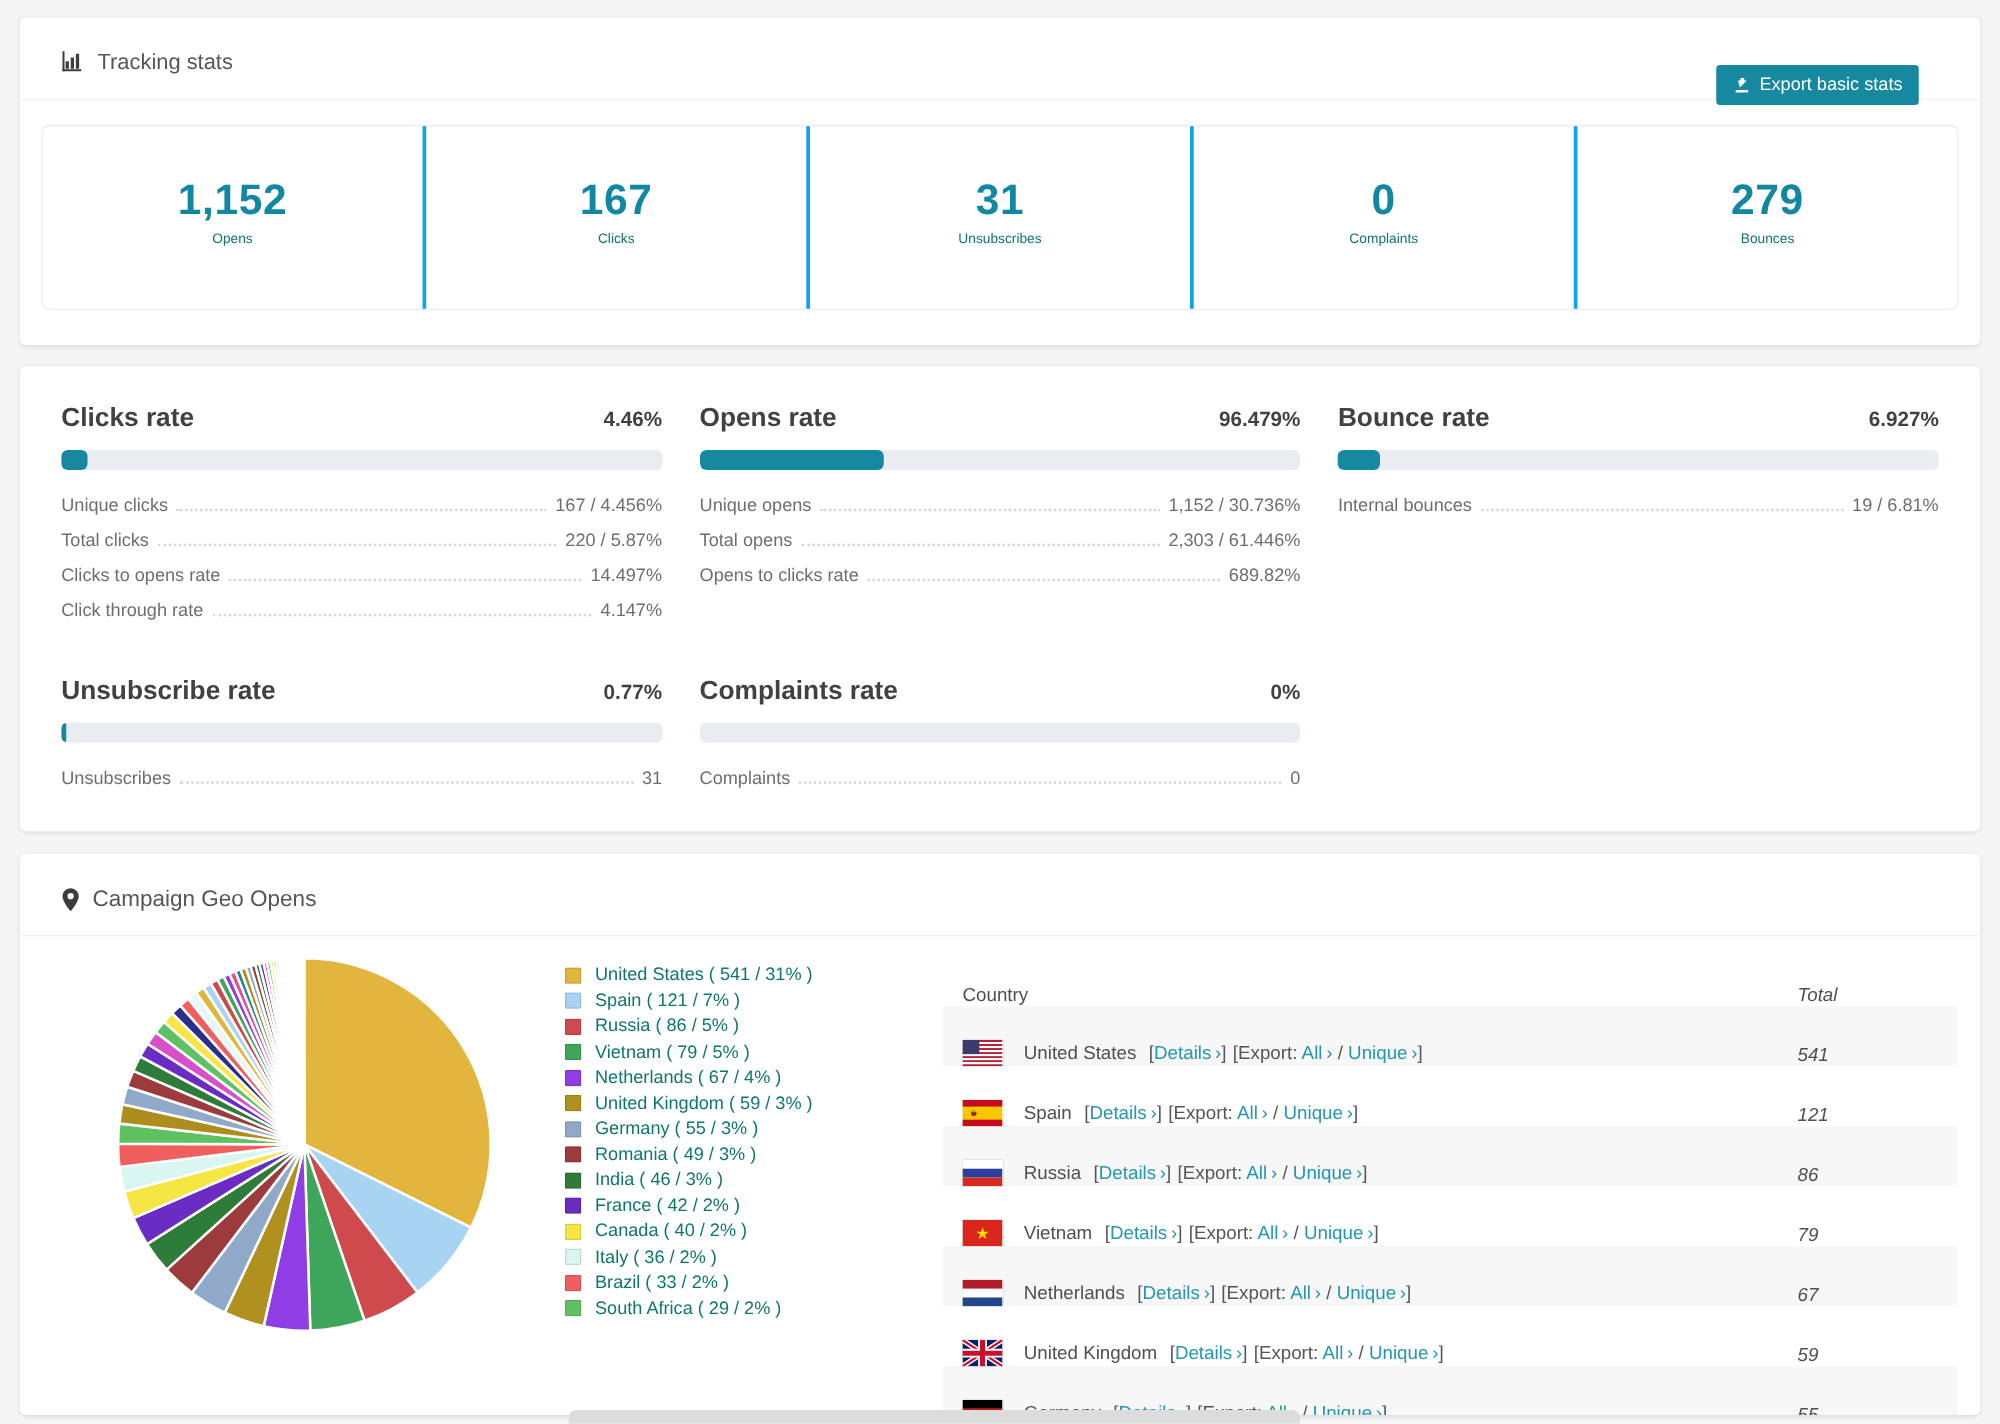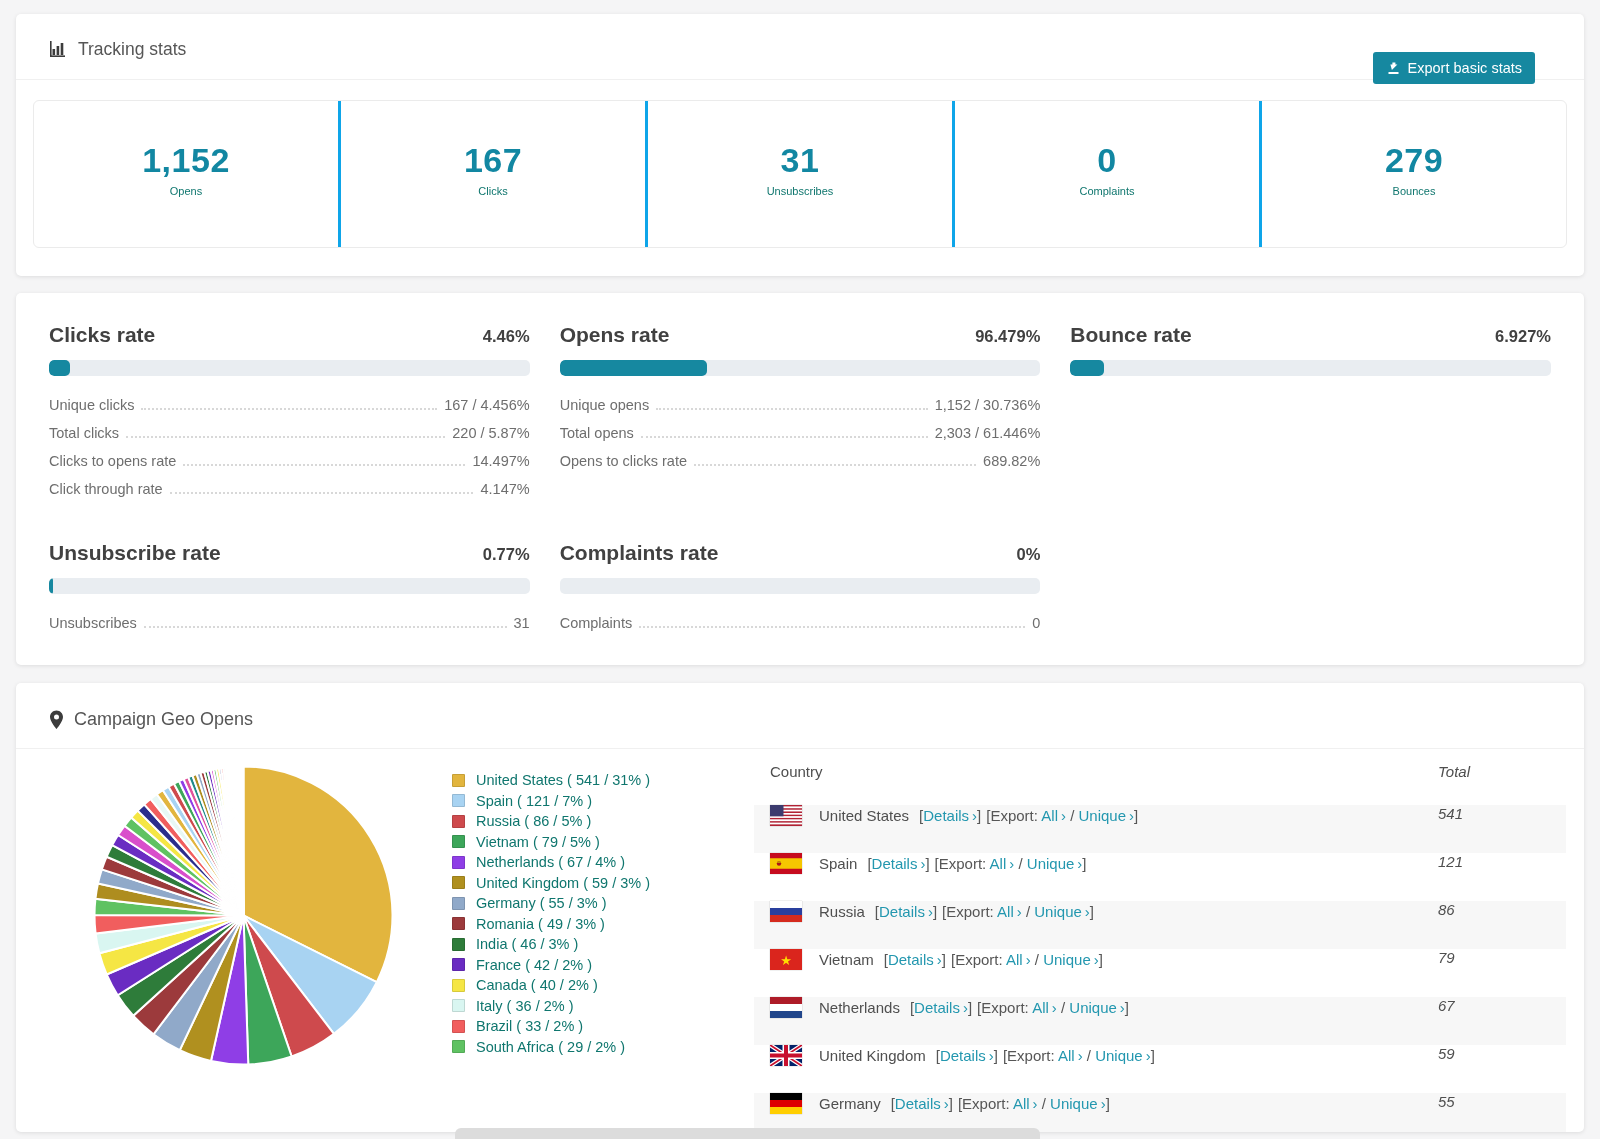--- a/index.html
+++ b/index.html
@@ -69,21 +69,21 @@
   #geo-content { display:flex; padding:8px 18px 0 33px; }
   #pie-wrap { width:305px; height:305px; margin-left:42px; margin-top:6px; flex:none; }
   #legend { width:262px; margin-left:56px; padding-top:13px; flex:none; }
   .legend-item { display:flex; align-items:center; font-size:14.5px; color:#0f766e; height:20.5px; }
   .legend-swatch {
     width:13px; height:13px; flex:none; margin-right:11px;
     border:1px solid rgba(0,0,0,.12); border-radius:1px;
   }
   
   #geo-table { flex:1; margin-left:40px; font-size:15px; color:#4f4f4f; padding-top:6px; }
-  .trow { display:flex; align-items:flex-start; height:48px; padding:0 16px; }
+  .trow { display:flex; align-items:flex-end; height:48px; padding:0 16px; }
   .trow.head { height:42px; color:#4f4f4f; }
   .trow.odd { background:#f7f7f7; }
   .col-country { flex:1; display:flex; align-items:center; }
   .col-total { width:112px; flex:none;font-style:italic; }
   .flag { width:32px; height:21px; flex:none; margin-right:17px; box-shadow:0 0 1px rgba(0,0,0,.35); }
   .flag svg { display:block; }
   a.tlink { color:#2397af; text-decoration:none; cursor:pointer; }
   .chev { color:#2397af; margin-left:3px; }
   .bracket { color:#565656; }
   .country-name { margin-right:5px; }
@@ -208,20 +208,25 @@
       </div>
       <div class="rate-col">
         <div class="rate-head">
           <span class="rate-title">Bounce rate</span>
           <span class="rate-value">6.927%</span>
         </div>
         <div class="progress-track">
           <div class="progress-fill" style="width: 6.927%;"></div>
         </div>
         <div class="rate-rows">
+          <div class="rate-row">
+            <span>Internal bounces</span>
+            <span class="leader"></span>
+            <span>19 / 6.81%</span>
+          </div>
         </div>
       </div>
       <div class="rate-col">
         <div class="rate-head">
           <span class="rate-title">Unsubscribe rate</span>
           <span class="rate-value">0.77%</span>
         </div>
         <div class="progress-track">
           <div class="progress-fill" style="width: 0.8%;"></div>
         </div>

